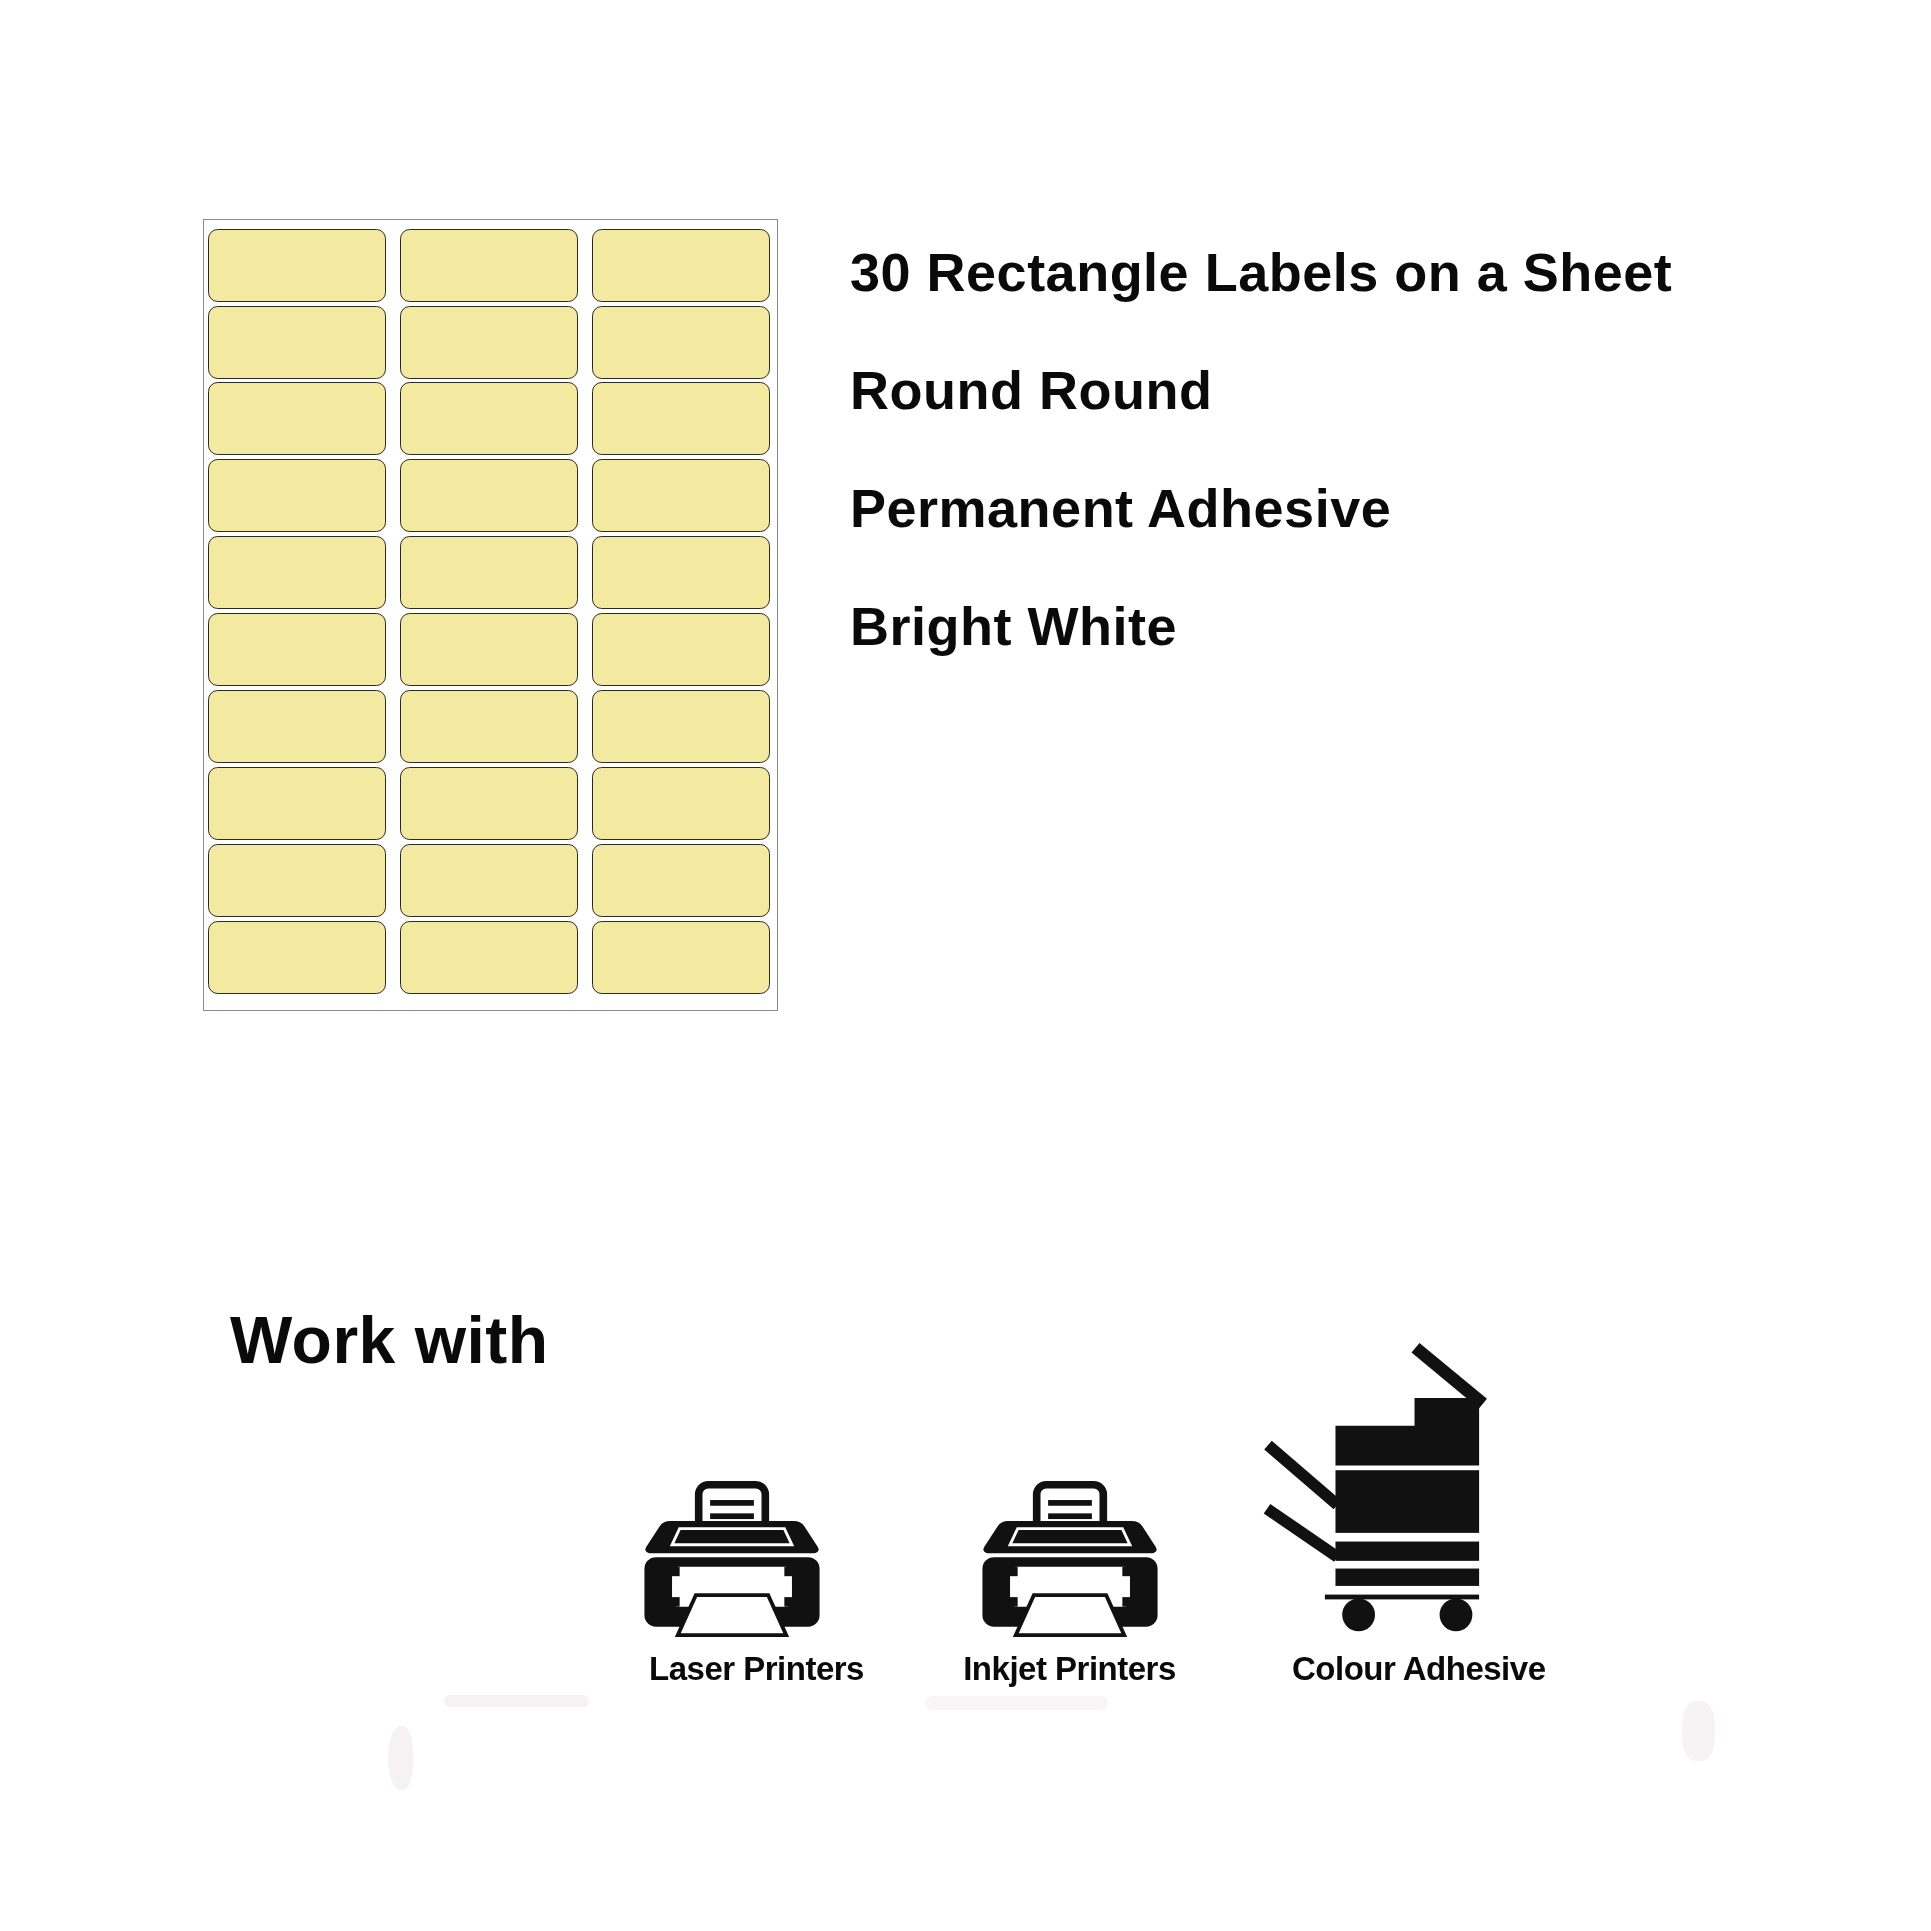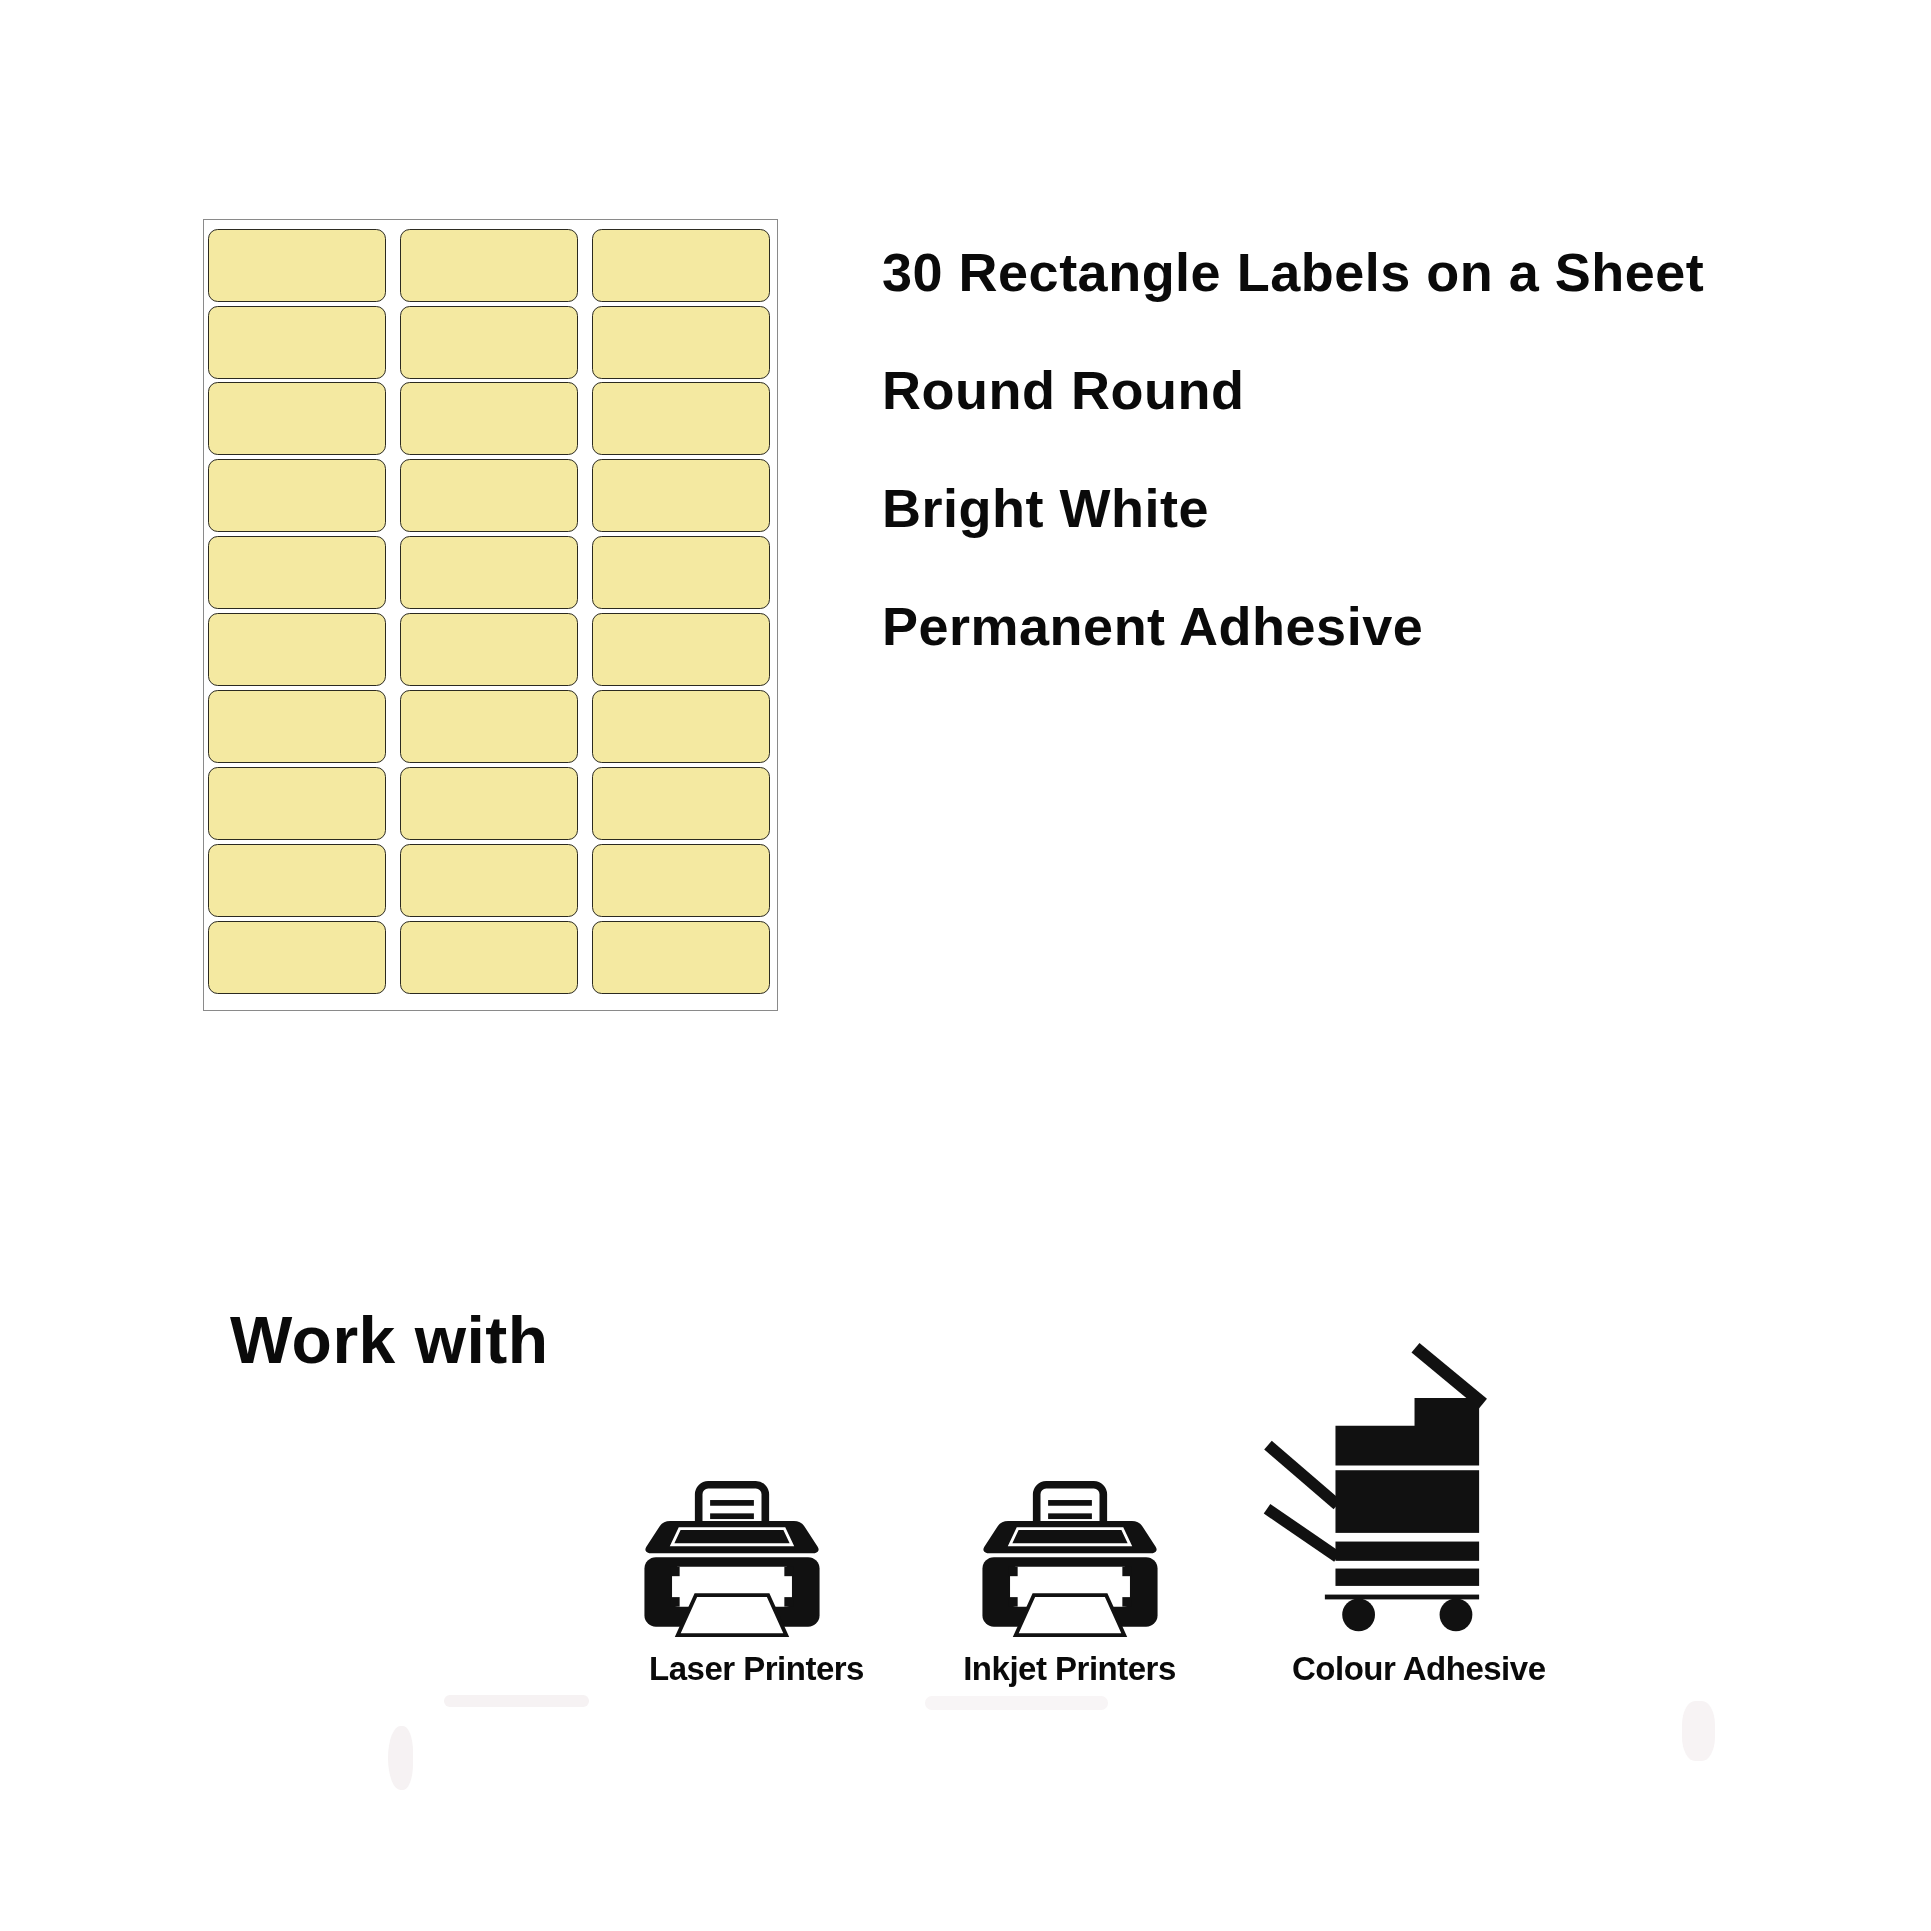--- a/index.html
+++ b/index.html
@@ -16,21 +16,21 @@
     position:absolute;left:3.9px;top:8.7px;right:6.8px;bottom:16.4px;
     display:grid;grid-template-columns:repeat(3,1fr);grid-template-rows:repeat(10,1fr);
     column-gap:14.5px;row-gap:3.9px;
   }
   .label-cell{
     background:#F4E9A1;border:1.9px solid #2b2a20;border-radius:9.7px;box-sizing:border-box;
   }
   
   #features{
     position:absolute;left:850px;top:243px;display:flex;flex-direction:column;gap:60px;
-    font-size:54px;line-height:58px;font-weight:bold;letter-spacing:0.5px;white-space:nowrap;margin-left:32px;
+    font-size:54px;line-height:58px;font-weight:bold;letter-spacing:0.5px;white-space:nowrap;
   }
   
   #work-with{
     position:absolute;left:206px;top:1301px;font-size:66px;line-height:1.2;
     font-weight:bold;letter-spacing:0.5px;margin-left:24px;
   }
   .device-icon{position:absolute;}
   .device-label{
     position:absolute;top:1649px;font-size:33px;line-height:39px;font-weight:bold;
     text-align:center;letter-spacing:-0.5px;white-space:nowrap;
@@ -81,22 +81,22 @@
         <div class="label-cell" style="background: rgb(244, 233, 161); border-color: rgb(43, 42, 32);"></div>
         <div class="label-cell" style="background: rgb(244, 233, 161); border-color: rgb(43, 42, 32);"></div>
         <div class="label-cell" style="background: rgb(244, 233, 161); border-color: rgb(43, 42, 32);"></div>
         <div class="label-cell" style="background: rgb(244, 233, 161); border-color: rgb(43, 42, 32);"></div>
       </div>
   </div>
 
   <div id="features">
     <div>30 Rectangle Labels on a Sheet</div>
     <div>Round Round</div>
+    <div>Permanent Adhesive</div>
     <div>Bright White</div>
-    <div>Permanent Adhesive</div>
   </div>
 
   <div id="work-with">Work with</div>
 
   <svg class="device-icon" style="left:641px;top:1481px;" width="182" height="158" viewBox="0 0 190 166">
     <rect x="60" y="4" width="70" height="53" rx="10" fill="#ffffff" stroke="#111111" stroke-width="8"></rect>
     <rect x="72" y="20" width="46" height="6" fill="#111111"></rect>
     <rect x="72" y="34" width="46" height="6" fill="#111111"></rect>
     <path d="M30,42 L160,42 Q168,42 172,49 L185,69 Q188,74 182,76 L8,76 Q2,74 5,69 L18,49 Q22,42 30,42 Z" fill="#111111"></path>
     <path d="M40,50 L150,50 L158,67 L32,67 Z" fill="none" stroke="#ffffff" stroke-width="3"></path>

